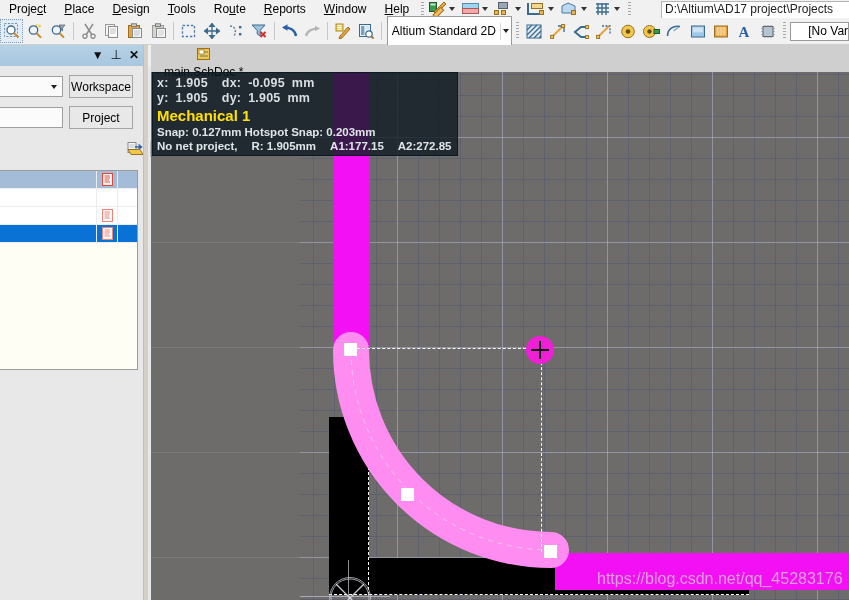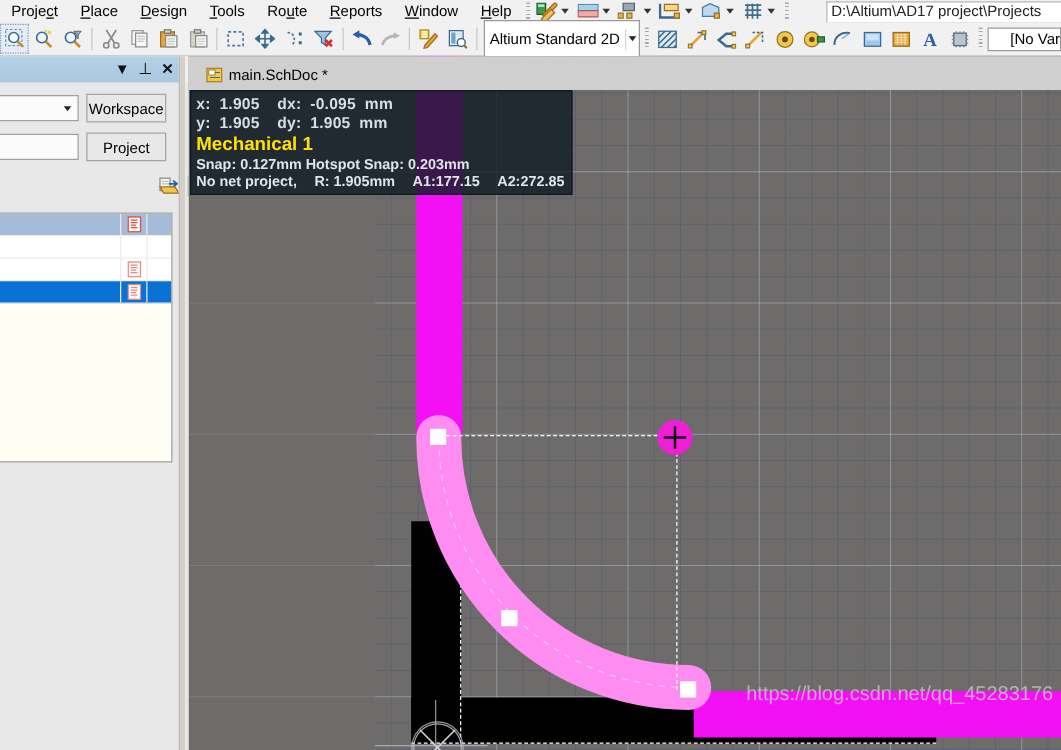--- a/index.html
+++ b/index.html
@@ -198,21 +198,21 @@
   .hud .l4,.hud .l5{color:#dfe5e8;font-size:11.5px;font-weight:bold;line-height:14px;}
   .hud .sp{display:inline-block;width:7px;}
 
   
   .tabbar{
     position:absolute;left:151px;top:45px;width:698px;height:27px;
     background:#cfcfcf;
   }
   .tab{
     position:absolute;top:3px;height:24px;display:flex;align-items:center;
-    padding:0 8px;font-size:12px;color:#000;box-sizing:border-box;gap:5px;
+    padding:0 8px;font-size:12px;color:#000;box-sizing:border-box;gap:5px;flex-direction:column;
   }
   .tab.inactive{background:#cfcfcf;}
   .tab.active{background:#f1f1f1;border:1px solid #bdbdbd;border-bottom:none;top:2px;height:25px;}
   .tabicon{width:14px;height:12px;display:flex;align-items:center;justify-content:center;}
 
   .watermark{
     position:absolute;left:597px;top:570px;
     font-size:16px;color:#cfcfcf;opacity:.75;
     font-family:"Liberation Sans",sans-serif;white-space:nowrap;
   }
@@ -636,21 +636,21 @@
     </div>
     <div class="origin-cross-h" style="left:149px;top:551px;width:90px;"></div>
     <div class="origin-cross-v" style="left:197px;top:515px;height:40px;"></div>
 
     <div class="handle" style="left:193px;top:298px;"></div>
     <div class="handle" style="left:250px;top:443px;"></div>
     <div class="handle" style="left:393px;top:500px;"></div>
 
     <div class="hotspot" style="left:375px;top:291px;"></div>
 
-    <div class="watermark" style="left:446px;top:502px;">https://blog.csdn.net/qq_45283176</div>
+    <div class="watermark" style="left:446px;top:525px;">https://blog.csdn.net/qq_45283176</div>
   </div>
 
   <div class="tabbar">
     <div class="tab inactive" style="left:5px;">
       <span class="tabicon">
         <svg width="13" height="12" viewBox="0 0 13 12">
           <rect x="0.5" y="0.5" width="12" height="11" fill="#f0c84a" stroke="#9a7020"></rect>
           <rect x="2" y="2" width="5" height="4" fill="#fff" stroke="#9a7020" stroke-width=".7"></rect>
           <g stroke="#3a6a90" stroke-width=".8">
               <path d="M7,4 H11 M3,8 H11"></path>

